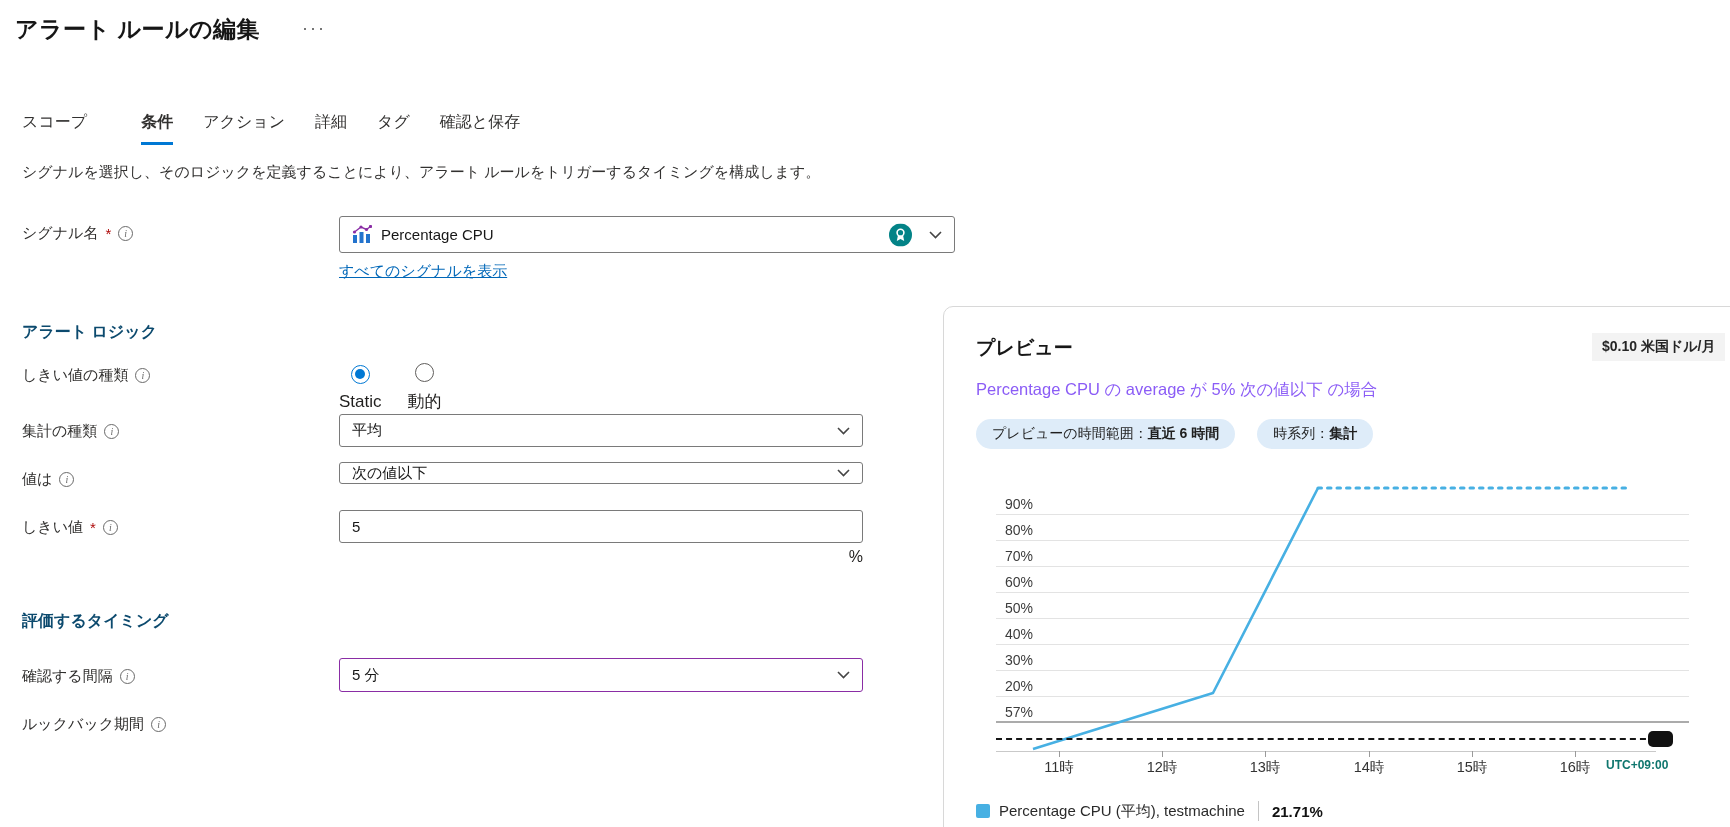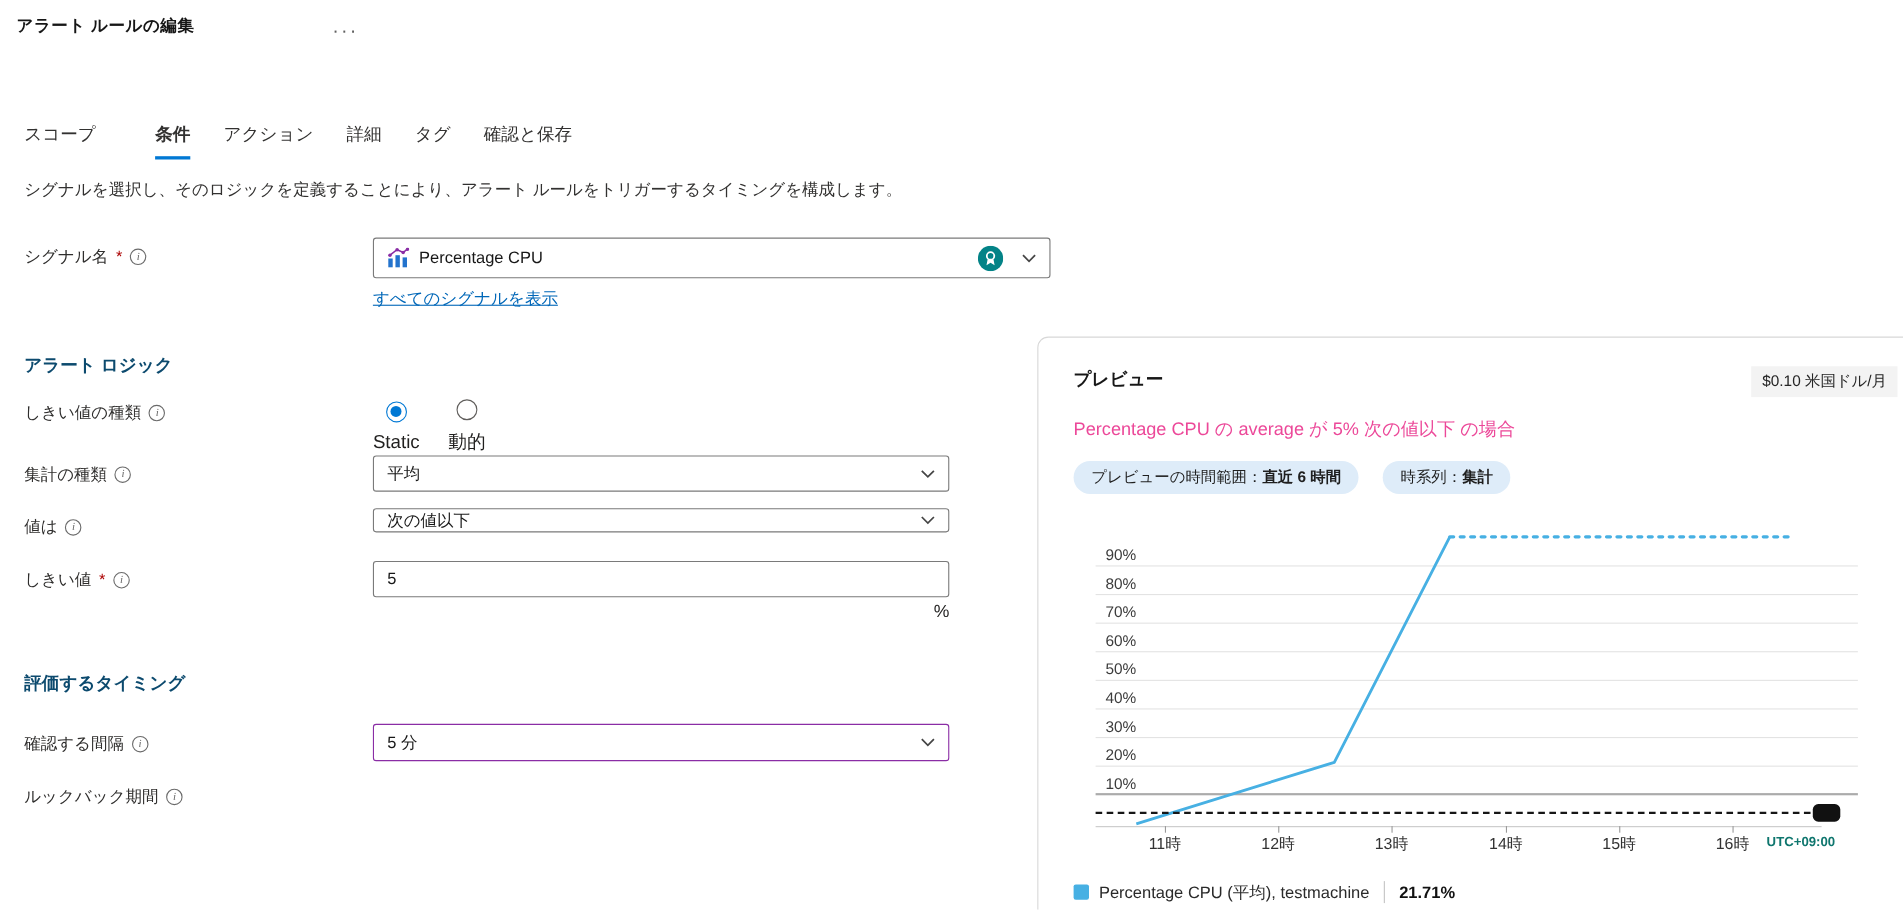--- a/index.html
+++ b/index.html
@@ -1,20 +1,20 @@
 <!DOCTYPE html>
 <html><head>
 <meta charset="utf-8">
 <style>
   html,body{margin:0;padding:0;background:#fff;}
   *{box-sizing:border-box;font-family:"Liberation Sans","DejaVu Sans",sans-serif;}
   .screen{position:relative;width:1730px;height:827px;background:#fff;overflow:hidden;color:#1b1b1b;}
 
   
-  .page-title{position:absolute;left:15px;top:14px;font-size:15px;font-weight:bold;color:#161616;letter-spacing:.5px;}
+  .page-title{position:absolute;left:15px;top:14px;font-size:23px;font-weight:bold;color:#161616;letter-spacing:.5px;}
   .title-ellipsis{position:absolute;left:302px;top:18px;font-size:18px;color:#5f5f5f;letter-spacing:2px;cursor:pointer;}
 
   
   .tabs{position:absolute;left:22px;top:112px;display:flex;gap:30px;align-items:flex-end;}
   .tab{font-size:16px;color:#323130;padding-bottom:9px;cursor:pointer;border-bottom:3px solid transparent;}
   .tab.active{font-weight:bold;border-bottom:3px solid #0078d4;margin-left:24px;}
 
   .intro{position:absolute;left:22px;top:163px;font-size:15px;color:#323130;}
 
   
@@ -29,24 +29,24 @@
   .link{position:absolute;font-size:15px;color:#0067b8;text-decoration:underline;cursor:pointer;}
   .radio-row{position:absolute;display:flex;align-items:center;gap:26px;}
   .radio-opt{display:flex;align-items:center;gap:8px;font-size:17px;color:#201f1e;cursor:pointer;flex-direction:column;}
   .rb{width:19px;height:19px;border-radius:50%;border:1px solid #605e5c;position:relative;background:#fff;}
   .rb.sel{border:1px solid #0078d4;}
   .rb.sel:after{content:"";position:absolute;left:3.5px;top:3.5px;width:10px;height:10px;border-radius:50%;background:#0078d4;}
   .unit{position:absolute;font-size:16px;color:#201f1e;text-align:right;}
 
   
   .card{position:absolute;left:943px;top:306px;width:800px;height:540px;border:1px solid #d8d8d8;border-radius:10px;background:#fff;}
-  .pv-title{position:absolute;left:32px;top:28px;font-size:16px;font-weight:bold;color:#171717;}
-  .price-badge{position:absolute;left:648px;top:26px;background:#f3f3f3;color:#252525;font-size:14px;font-weight:400;
+  .pv-title{position:absolute;left:32px;top:28px;font-size:19px;font-weight:bold;color:#171717;}
+  .price-badge{position:absolute;left:648px;top:26px;background:#f3f3f3;color:#252525;font-size:14px;font-weight:700;
                padding:5px 10px;white-space:nowrap;}
-  .cond{position:absolute;left:32px;top:72px;font-size:16.5px;color:#ec4899;}
+  .cond{position:absolute;left:32px;top:72px;font-size:16.5px;color:#8b5cf6;}
   .pills{position:absolute;left:32px;top:112px;display:flex;gap:22px;}
   .pill{background:#deecf9;border-radius:15px;padding:6px 16px;font-size:14px;color:#1f1f1f;white-space:nowrap;}
   .pill b{font-weight:bold;}
 
   
   .gl{position:absolute;height:1px;background:#e3e3e3;}
   .gl.dark{height:2px;background:#ababab;}
   .ylab{position:absolute;width:89px;text-align:right;font-size:14px;color:#3c3c3c;}
   .xaxis{position:absolute;height:1px;background:#c9c9c9;}
   .xtick{position:absolute;width:1px;height:6px;background:#9a9a9a;}
@@ -204,21 +204,21 @@
     <div class="gl dark" style="left:52px;top:414px;width:693px;"></div>
 
     <div class="ylab" style="top:189px;">90%</div>
     <div class="ylab" style="top:215px;">80%</div>
     <div class="ylab" style="top:241px;">70%</div>
     <div class="ylab" style="top:267px;">60%</div>
     <div class="ylab" style="top:293px;">50%</div>
     <div class="ylab" style="top:319px;">40%</div>
     <div class="ylab" style="top:345px;">30%</div>
     <div class="ylab" style="top:371px;">20%</div>
-    <div class="ylab" style="top:397px;">10%</div>
+    <div class="ylab" style="top:397px;">57%</div>
 
     <svg style="position:absolute;left:52px;top:160px;" width="700" height="300" viewBox="0 0 700 300">
       <polyline points="37,282 217,226 322,21" fill="none" stroke="#47b0e3" stroke-width="2.6" stroke-linejoin="round"></polyline>
       <line x1="322" y1="21" x2="633" y2="21" stroke="#47b0e3" stroke-width="3" stroke-dasharray="3.5 6" stroke-linecap="round"></line>
     </svg>
 
     <div class="thresh" style="left:52px;top:431px;width:660px;"></div>
     <div class="handle" style="left:704px;top:424px;"></div>
 
     <div class="xaxis" style="left:52px;top:444px;width:660px;"></div>

